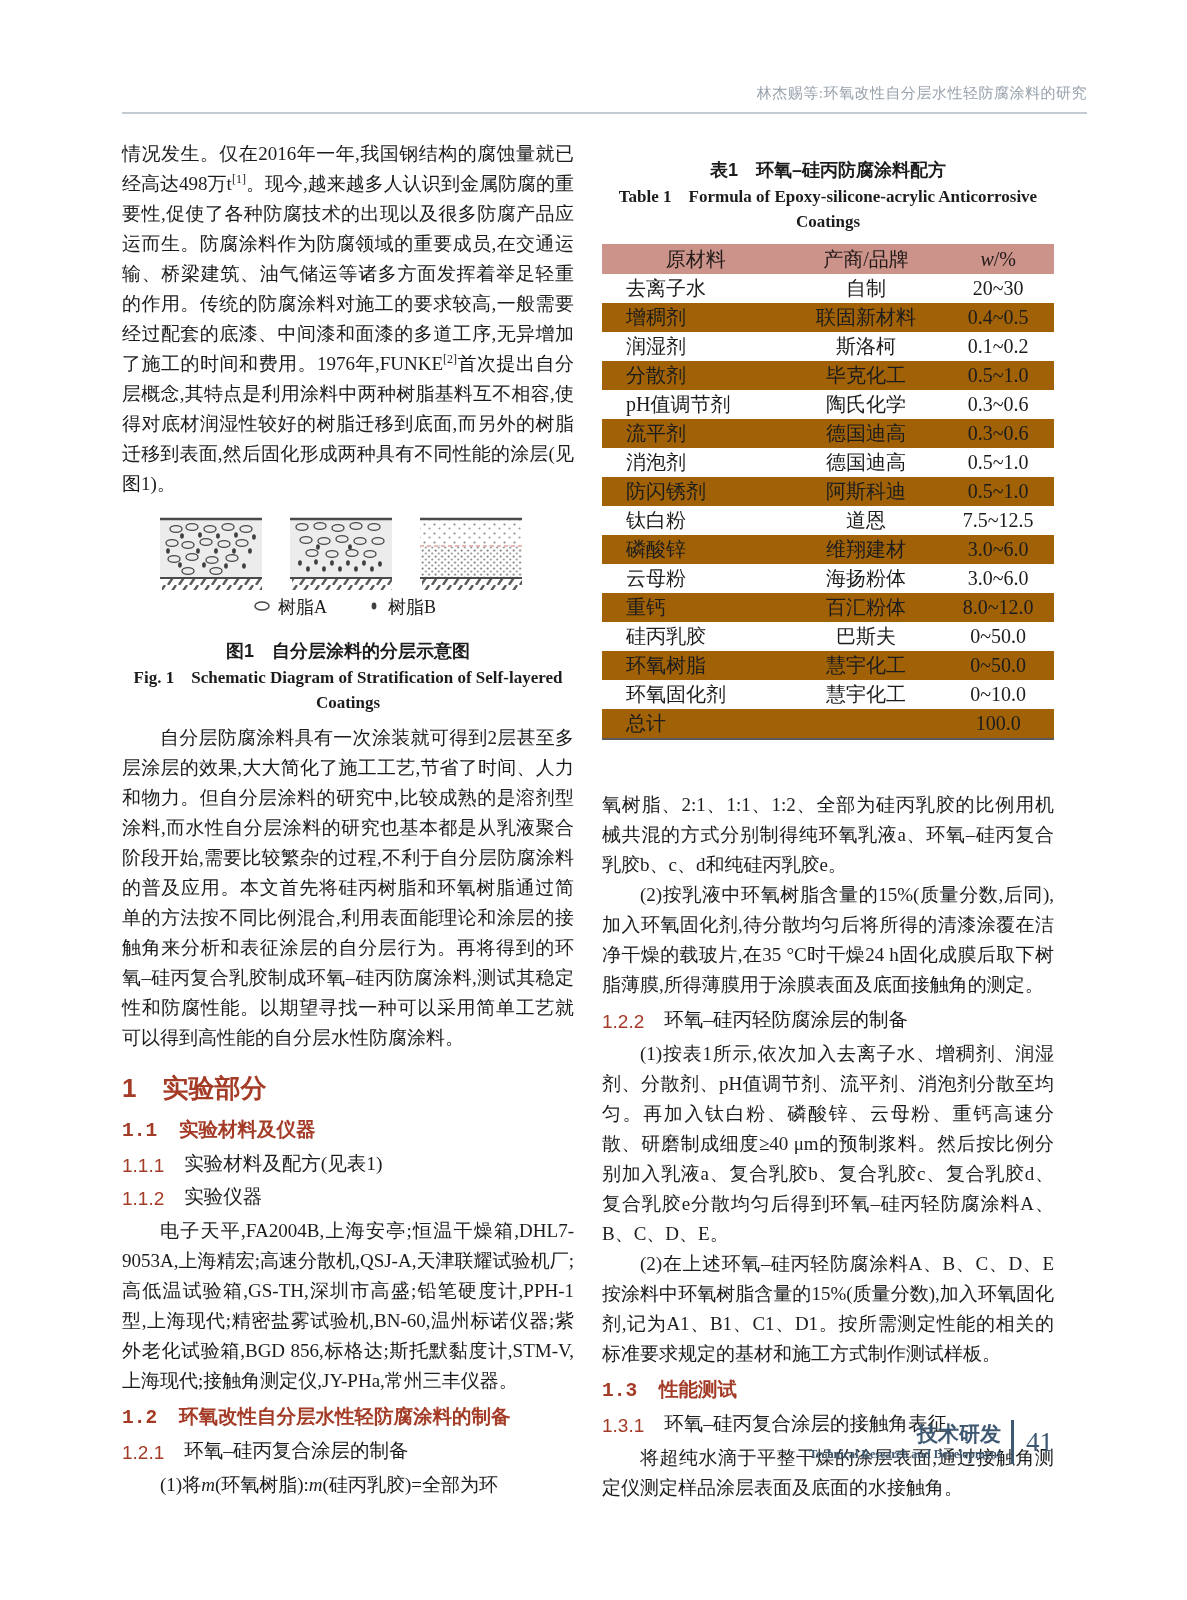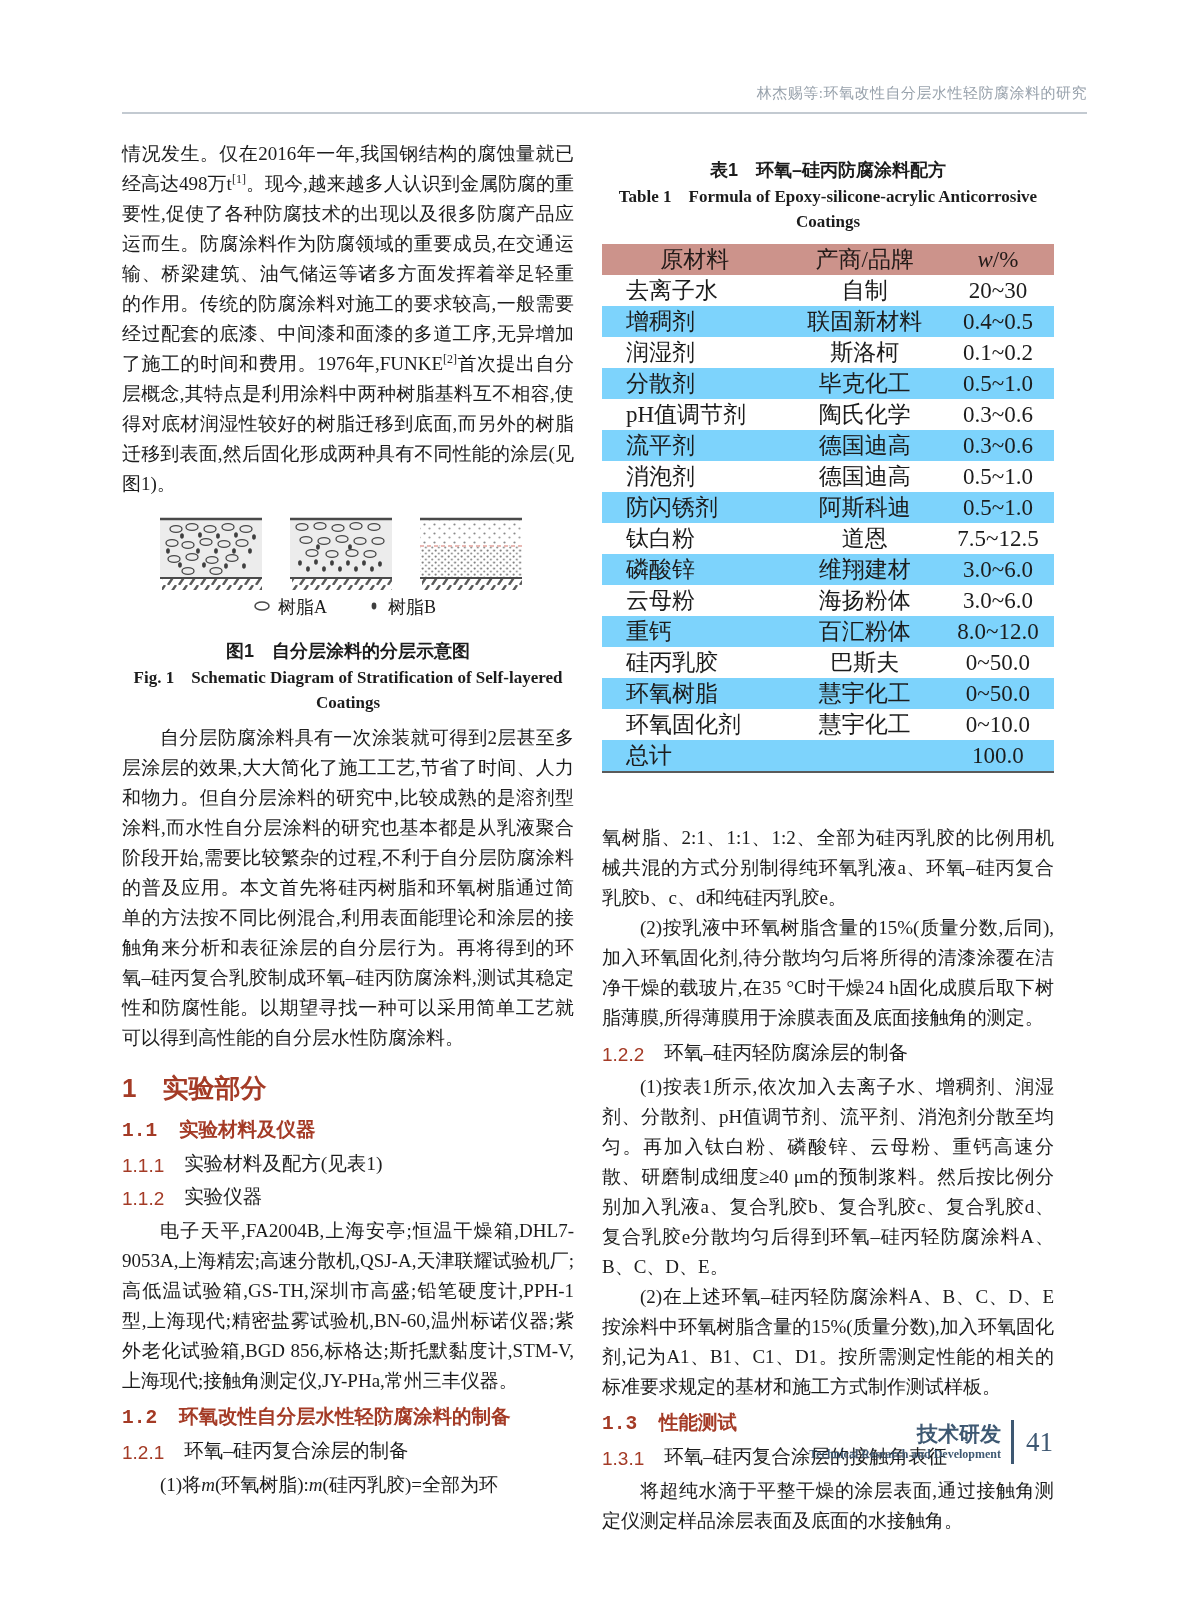--- a/index.html
+++ b/index.html
@@ -24,27 +24,27 @@
   .h3{display:flex;align-items:flex-end;font-size:19.5px;margin:6px 0;color:#1c1c1c;}
   .h3 .num{font-family:"Liberation Sans",sans-serif;color:#a43b26;margin-right:20px;font-size:19px;}
   
   .figure{margin:12px 0 10px 0;}
   .cap-zh{text-align:center;font-family:"Liberation Sans",sans-serif;font-weight:bold;
           font-size:18px;line-height:28px;margin-top:8px;}
   .cap-en{text-align:center;font-weight:bold;font-size:17px;line-height:25px;
           max-width:452px;margin:0 auto 4px auto;}
   
   .tbl-caps{margin-top:2px;}
-  table.formula{width:100%;border-collapse:collapse;font-size:23px;margin-top:10px;
+  table.formula{width:100%;border-collapse:collapse;font-size:20px;margin-top:10px;
           border-bottom:2.5px solid #5a5a5a;}
   table.formula th{background:#cc938b;font-weight:normal;height:30px;text-align:center;
           padding:0 4px;color:#221a18;}
   table.formula td{height:29px;text-align:center;padding:0 4px;}
   table.formula td:first-child{text-align:left;padding-left:24px;}
-  table.formula tr.alt td{background:#7dd3fc;}
+  table.formula tr.alt td{background:#a16207;}
   
   .footer{position:absolute;top:1420px;right:134px;display:flex;align-items:center;}
   .footer .txt{text-align:right;color:#3e5872;margin-right:10px;}
   .footer .zh{font-family:"Liberation Sans",sans-serif;font-weight:bold;font-size:21px;line-height:24px;}
   .footer .en{font-weight:bold;font-size:12px;line-height:16px;}
   .footer .bar{width:3px;height:44px;background:#3e5872;margin-right:12px;}
   .footer .num{color:#3e5872;font-size:27px;}
   svg text{font-family:"Liberation Serif","DejaVu Serif",serif;}
 </style>
 </head>

